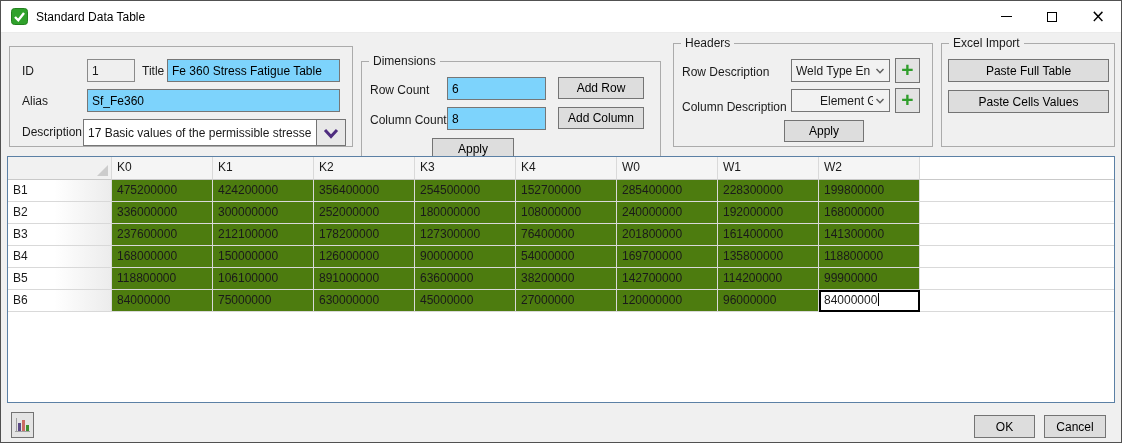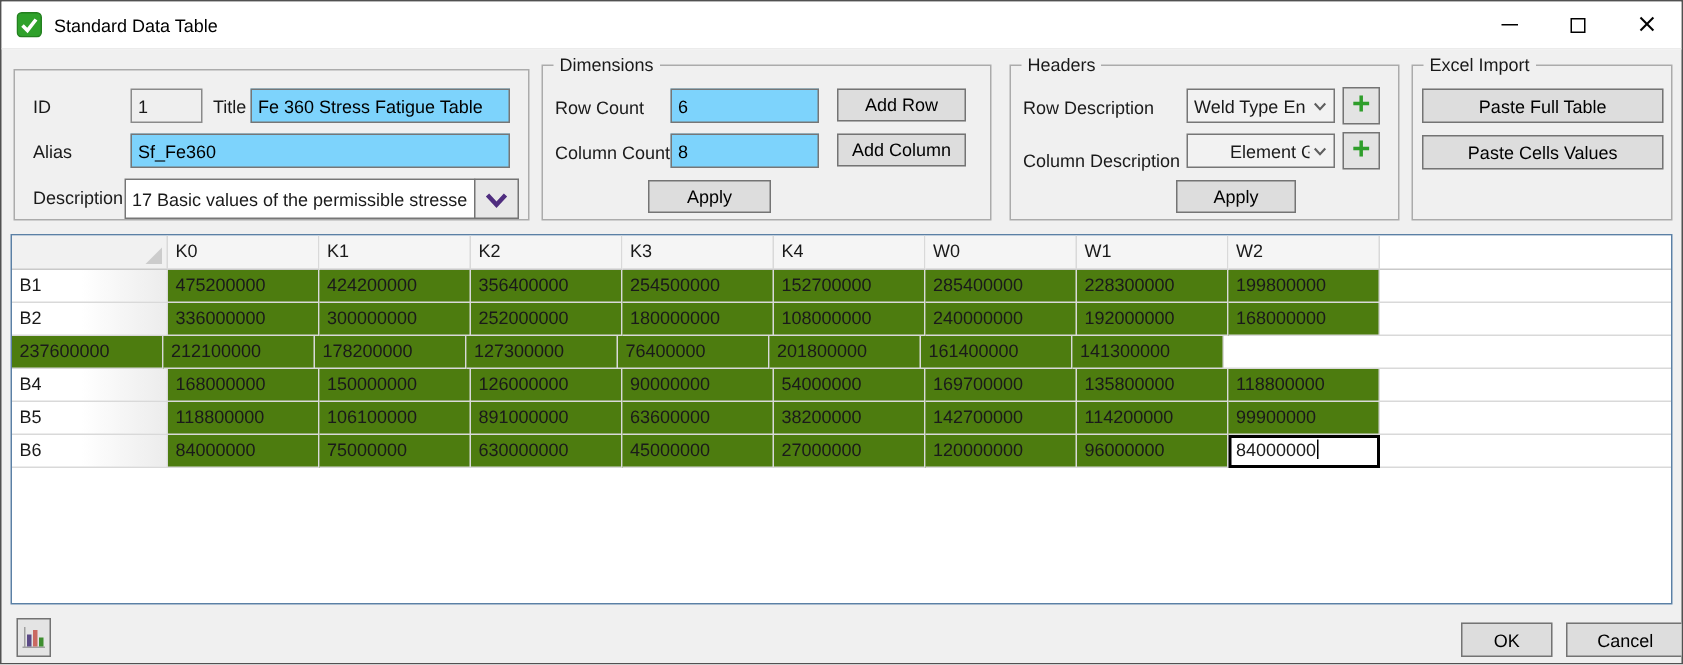--- a/index.html
+++ b/index.html
@@ -51,21 +51,21 @@
   .corner-tri{position:absolute;right:3px;bottom:3px;width:0;height:0;
     border-left:11px solid transparent;border-bottom:11px solid #cccccc;}
   .rowhead{width:104px;background:linear-gradient(90deg,#ffffff 45%,#ececec 100%);}
   .datacell{width:101px;background:#4d7c0f;}
   .filler{flex:1;border-right:none;background:#fff;}
   .datacell.editing{outline:2px solid #000;outline-offset:-2px;background:#fff;}
   .caret{display:inline-block;width:1px;height:13px;background:#000;vertical-align:-2px;margin-left:1px;}
   
   #chart-btn{left:10px;top:411px;width:23px;height:26px;border:1px solid #737373;background:#e4e4e4;}
   #ok-btn{left:973px;top:414px;width:61px;height:23px;}
-  #cancel-btn{left:1043px;top:414px;width:79px;height:23px;text-align:center;}
+  #cancel-btn{left:1043px;top:414px;width:62px;height:23px;text-align:center;}
 </style>
 </head>
 <body>
 
 <div class="window">
 
   <div class="titlebar">
     <span class="app-icon">
       <svg width="17" height="17" viewBox="0 0 17 17">
         <rect x="0.5" y="0.5" width="16" height="16" rx="3" fill="#2FA12B" stroke="#23801f"></rect>
@@ -97,21 +97,21 @@
     <div class="combo" style="left:73px;top:72px;width:234px;height:27px;background:#fff;">
       <span class="cv">17 Basic values of the permissible stresses</span>
     </div>
     <span class="dd-btn" style="left:306px;top:72px;width:30px;height:27px;">
       <svg width="18" height="14" viewBox="0 0 18 14">
         <polyline points="3,4 9,10.5 15,4" fill="none" stroke="#4F2D7F" stroke-width="3"></polyline>
       </svg>
     </span>
   </div>
 
-  <div class="groupbox" style="left:360px;top:42px;width:300px;height:104px;">
+  <div class="groupbox" style="left:360px;top:60px;width:300px;height:104px;">
     <span class="legend">Dimensions</span>
     <span class="lbl" style="left:8px;top:21px;">Row Count</span>
     <input class="tb" style="left: 85px; top: 15px; width: 99px; height: 23px;" value="6">
     <button class="btn" style="left:196px;top:15px;width:86px;height:22px;">Add Row</button>
     <span class="lbl" style="left:8px;top:51px;">Column Count</span>
     <input class="tb" style="left: 85px; top: 45px; width: 99px; height: 23px;" value="8">
     <button class="btn" style="left:196px;top:45px;width:86px;height:22px;">Add Column</button>
     <button class="btn" style="left:70px;top:76px;width:82px;height:22px;">Apply</button>
   </div>
 
@@ -179,20 +179,21 @@
         <div class="cell datacell">300000000</div>
         <div class="cell datacell">252000000</div>
         <div class="cell datacell">180000000</div>
         <div class="cell datacell">108000000</div>
         <div class="cell datacell">240000000</div>
         <div class="cell datacell">192000000</div>
         <div class="cell datacell">168000000</div>
         <div class="cell filler"></div>
       </div>
       <div class="grid-row">
+        <div class="cell rowhead">B3</div>
         <div class="cell datacell">237600000</div>
         <div class="cell datacell">212100000</div>
         <div class="cell datacell">178200000</div>
         <div class="cell datacell">127300000</div>
         <div class="cell datacell">76400000</div>
         <div class="cell datacell">201800000</div>
         <div class="cell datacell">161400000</div>
         <div class="cell datacell">141300000</div>
         <div class="cell filler"></div>
       </div>

